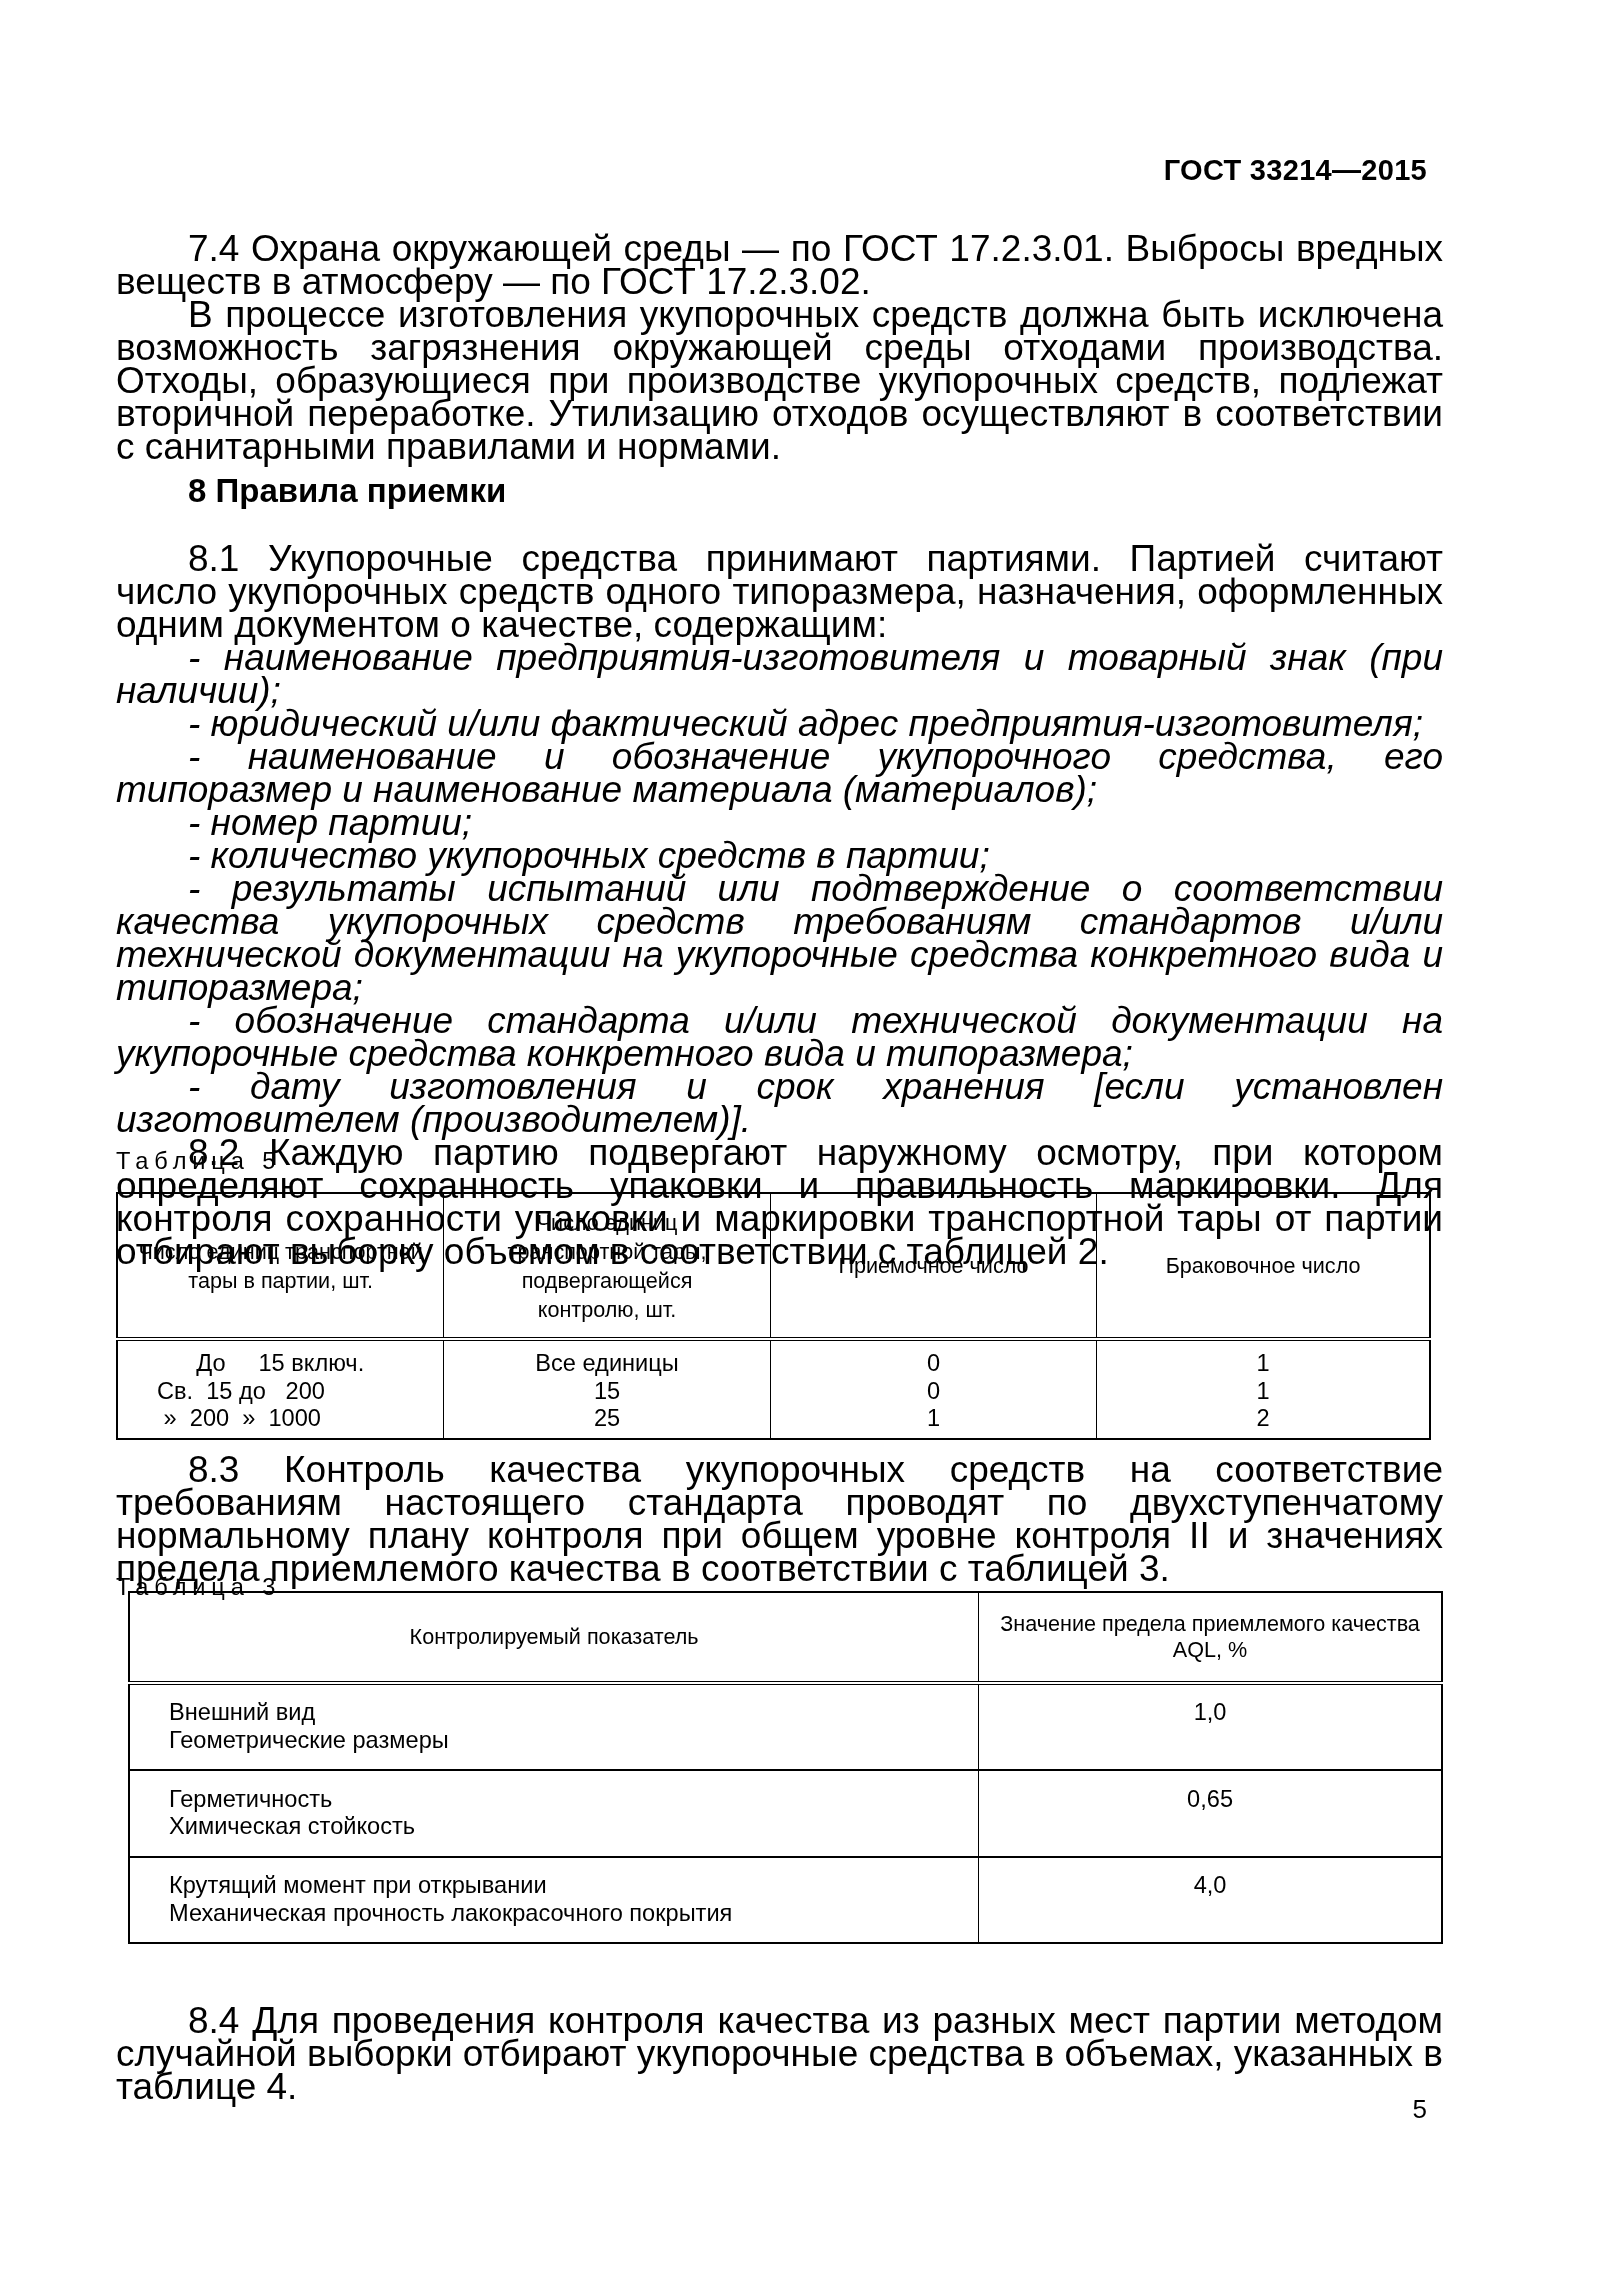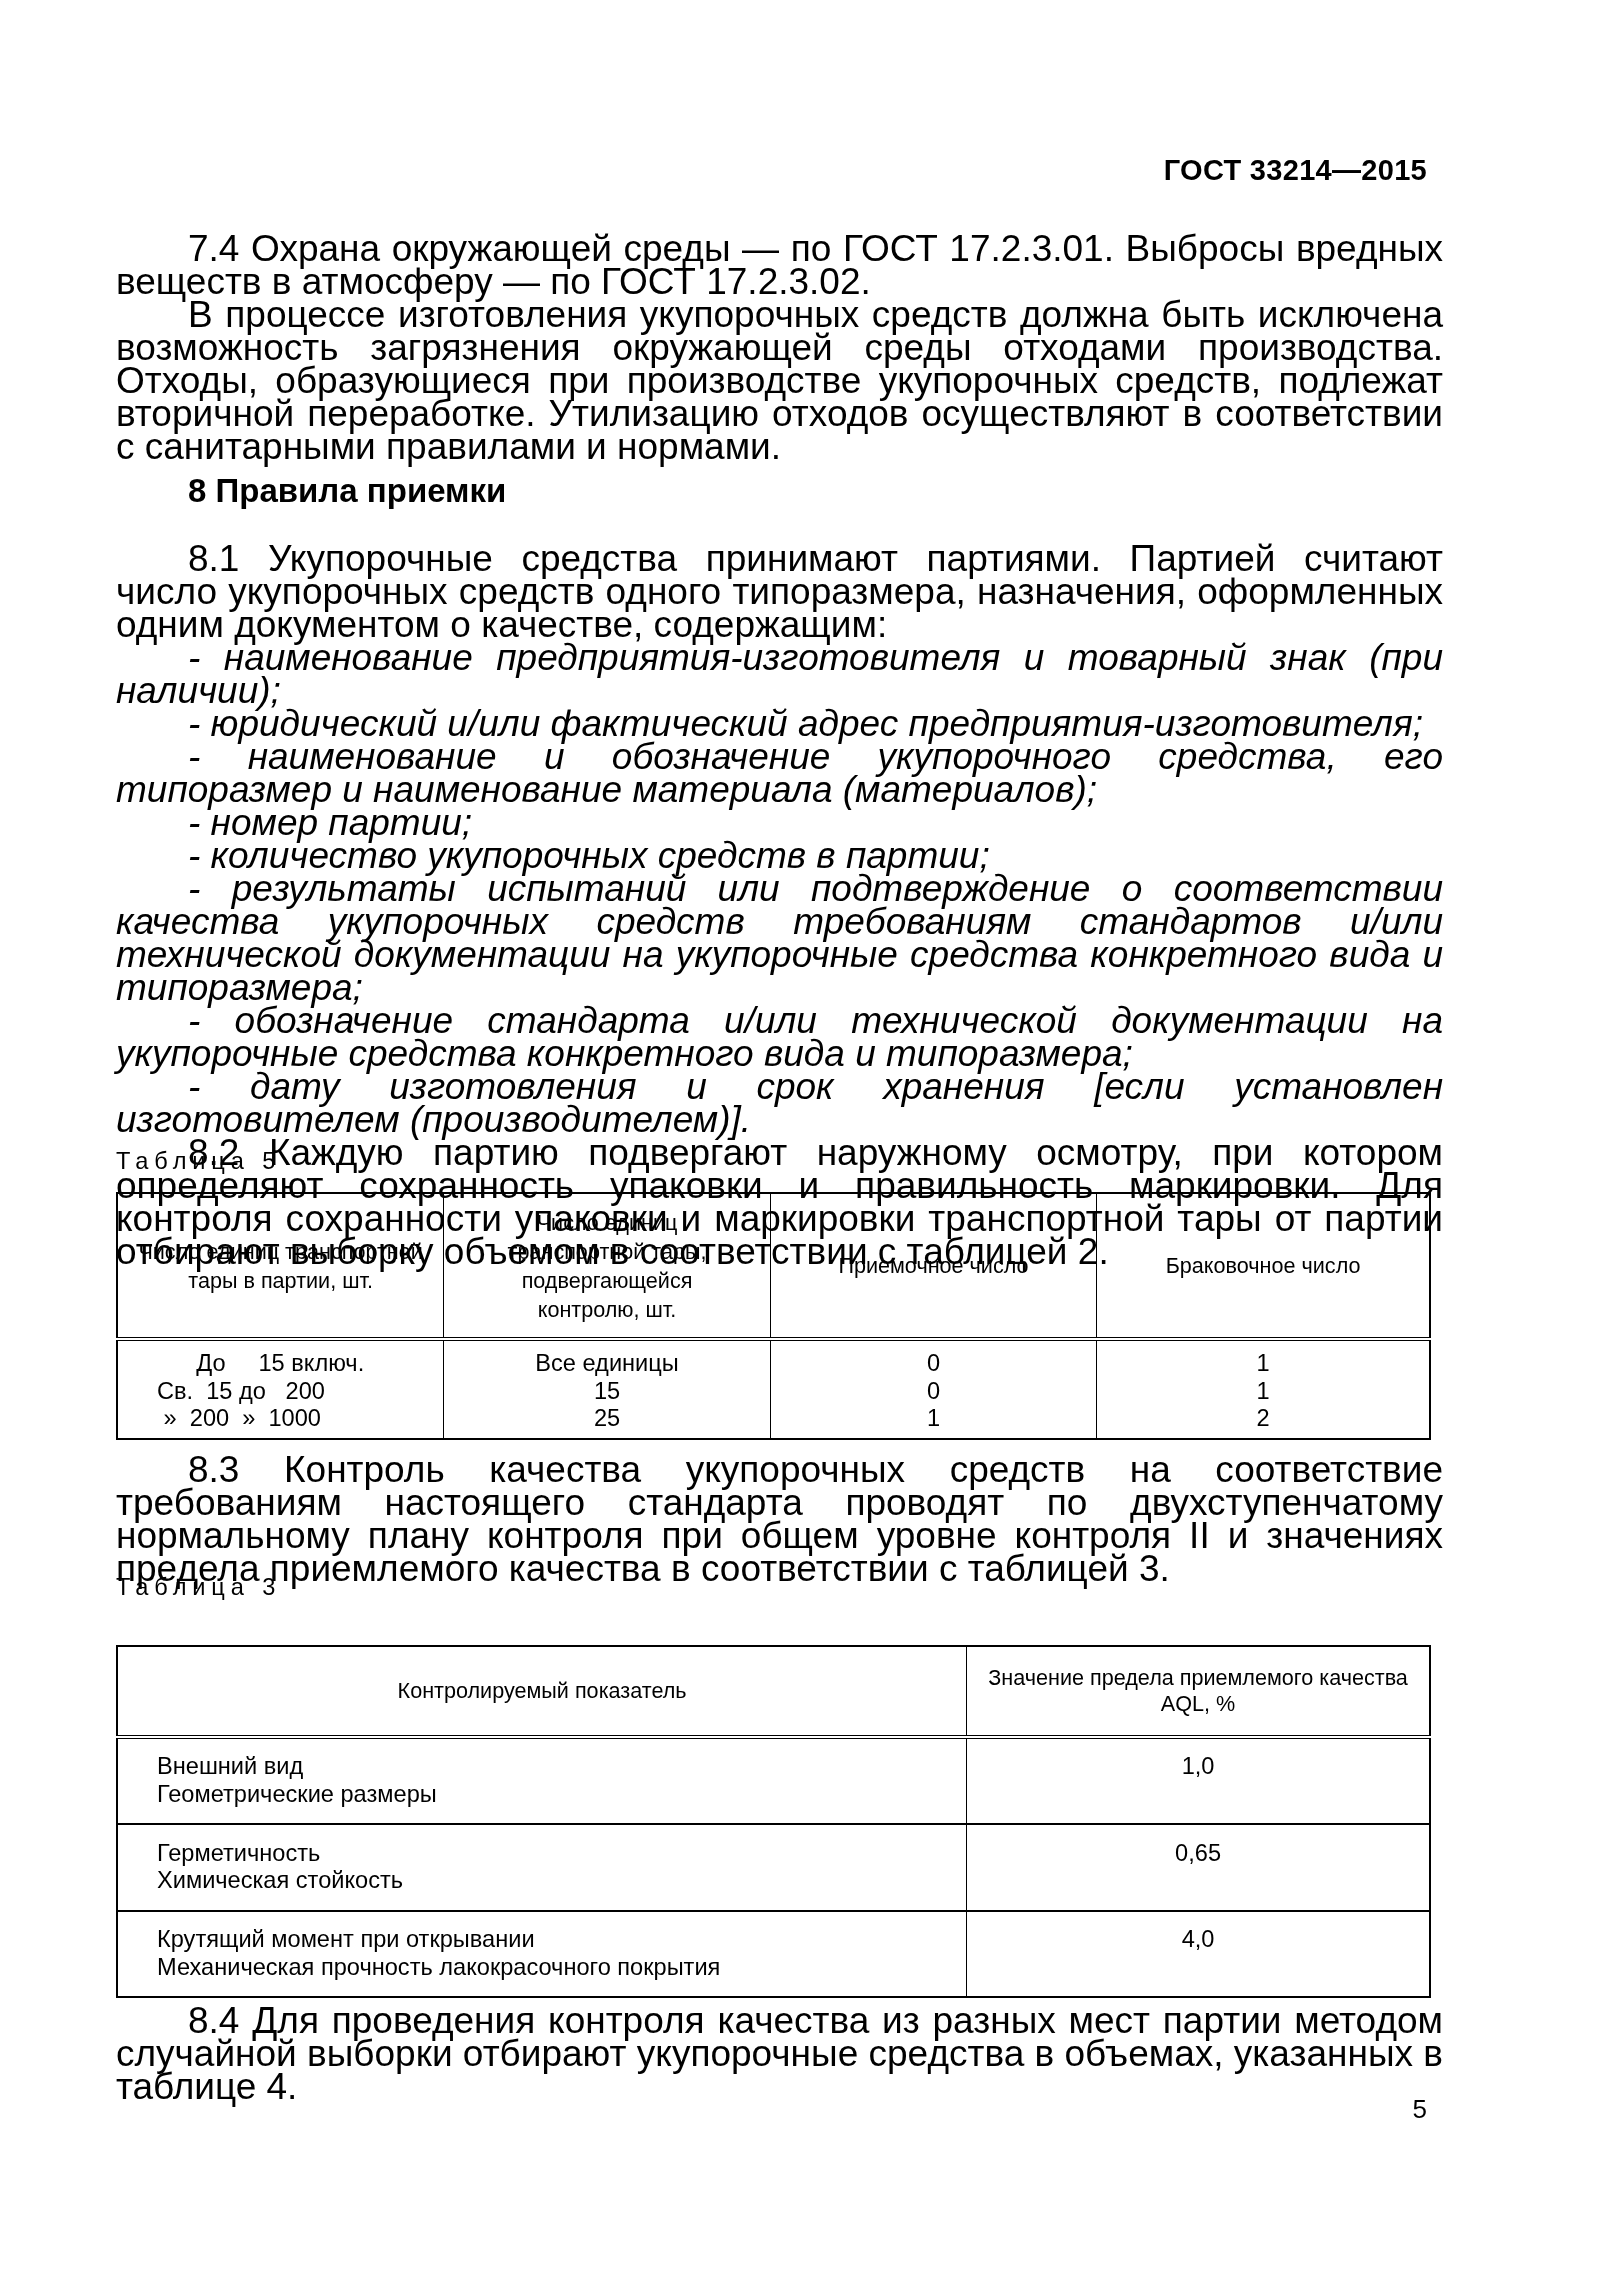--- a/index.html
+++ b/index.html
@@ -90,21 +90,21 @@
     </tr>
   </tbody>
 </table>
 
 <div class="body-block" style="top:1453px;">
   <p class="p indent">8.3 Контроль качества укупорочных средств на соответствие требованиям настоящего стандарта проводят по двухступенчатому нормальному плану контроля при общем уровне контроля II и значениях предела приемлемого качества в соответствии с таблицей 3.</p>
 </div>
 
 <div class="table-caption" style="top:1574px;">Таблица 3</div>
 
-<table class="gost t3" style="top:1645px;">
+<table class="gost t3" style="top:1591px;margin-left:12px;">
   <colgroup>
       <col style="width:851px">
       <col style="width:464px">
     </colgroup>
   <thead>
     <tr>
       <th>Контролируемый показатель</th>
       <th>Значение предела приемлемого качества AQL, %</th>
     </tr>
   </thead>

